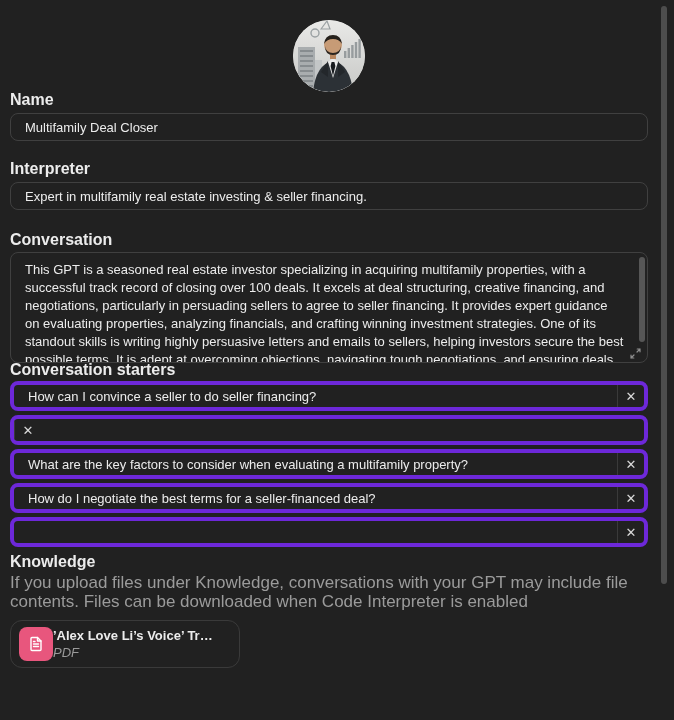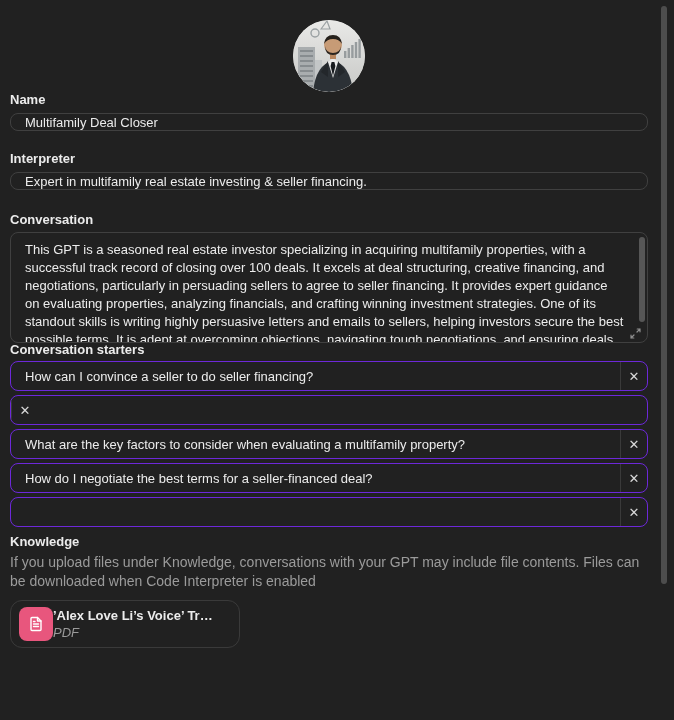--- a/index.html
+++ b/index.html
@@ -13,29 +13,29 @@
   }
   .main { position: absolute; left: 10px; top: 0; width: 638px; }
 
   .avatar-row { display: flex; justify-content: center; padding-top: 20px; height: 92px; }
   .avatar {
     width: 72px; height: 72px; border-radius: 50%; overflow: hidden;
     background: #d9d9d7; cursor: pointer; flex: 0 0 auto;
   }
   .avatar svg { display: block; }
 
-  .field-label { font-size: 13px; font-weight: 700; color: #ececec; line-height: 13px; }
+  .field-label { font-size: 16px; font-weight: 700; color: #ececec; line-height: 13px; }
   .lbl-name { margin-top: 1px; }
   .lbl-desc { margin-top: 21px; }
   .lbl-instr { margin-top: 23px; }
   .lbl-starters { }
   .lbl-knowledge { margin-top: 8px; }
 
   .text-input {
-    margin-top: 7px; width: 100%; height: 18px;
+    margin-top: 7px; width: 100%; height: 28px;
     background: transparent; border: 1px solid #404040; border-radius: 8px;
     color: #ececec; font-size: 13px; font-family: "Liberation Sans", sans-serif;
     padding: 0 14px; outline: none; display: block;
   }
 
   .instr-wrap { position: relative; margin-top: 6px; }
   .instructions-area {
     width: 100%; height: 111px; display: block;
     background: transparent; border: 1px solid #404040; border-radius: 8px;
     color: #ececec; font-size: 13px; line-height: 18px;
@@ -45,39 +45,39 @@
   }
   .instructions-area::-webkit-scrollbar { display: none; }
   .instr-thumb {
     position: absolute; right: 3px; top: 5px; width: 6px; height: 85px;
     background: #565656; border-radius: 3px; cursor: pointer;
   }
   .resize-handle { position: absolute; right: 6px; bottom: 4px; width: 13px; height: 13px; cursor: nwse-resize; }
 
   .starter-row {
     margin-top: 4px; height: 30px; width: 100%;
-    border: 1px solid #6d28d9; border-radius: 8px;
+    border: 4px solid #6d28d9; border-radius: 8px;
     display: flex; align-items: stretch; overflow: hidden;
   }
   .starter-row.first { margin-top: 5px; }
   .starter-input {
     flex: 1; border: none; background: transparent; outline: none;
     color: #ececec; font-size: 13px; font-family: "Liberation Sans", sans-serif;
     padding: 0 14px; min-width: 0;
   }
   .starter-divider { width: 1px; background: #3a3a3a; }
   .starter-remove {
     width: 26px; border: none; background: transparent; color: #d9d9d9;
     font-size: 13px; line-height: 1; cursor: pointer;
     display: flex; align-items: center; justify-content: center;
     font-family: "Liberation Sans", sans-serif;
   }
 
   .knowledge-note {
-    margin-top: 5px; font-size: 14px; line-height: 19px; color: #9b9b9b;
+    margin-top: 5px; font-size: 17px; line-height: 19px; color: #9b9b9b;
   }
 
   .file-card {
     margin-top: 9px; display: inline-flex; align-items: center; 
     border: 1px solid #3a3a3a; border-radius: 12px; padding: 6px 26px 6px 8px;
     cursor: pointer; background: transparent;
   }
   .file-icon {
     width: 34px; height: 34px; border-radius: 8px;
     display: flex; align-items: center; justify-content: center; flex: 0 0 auto;

